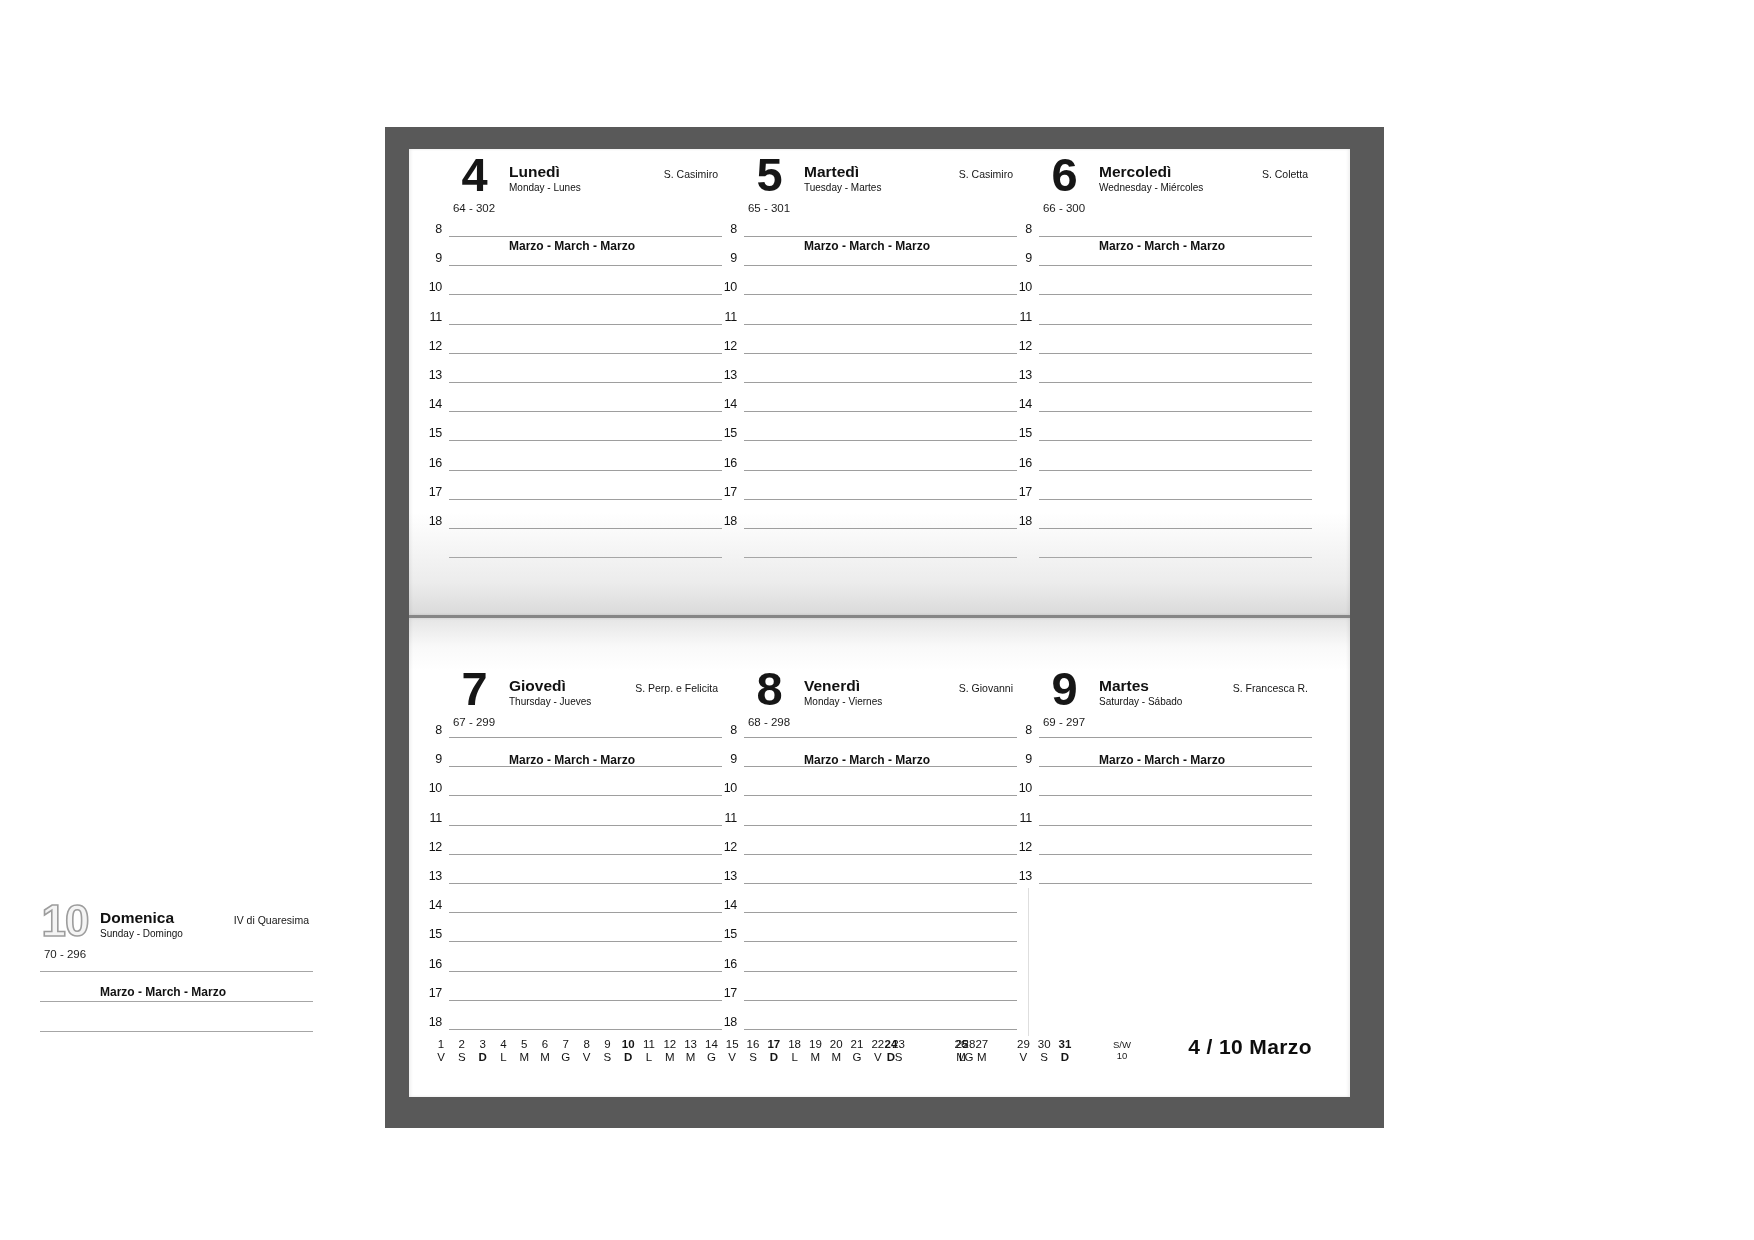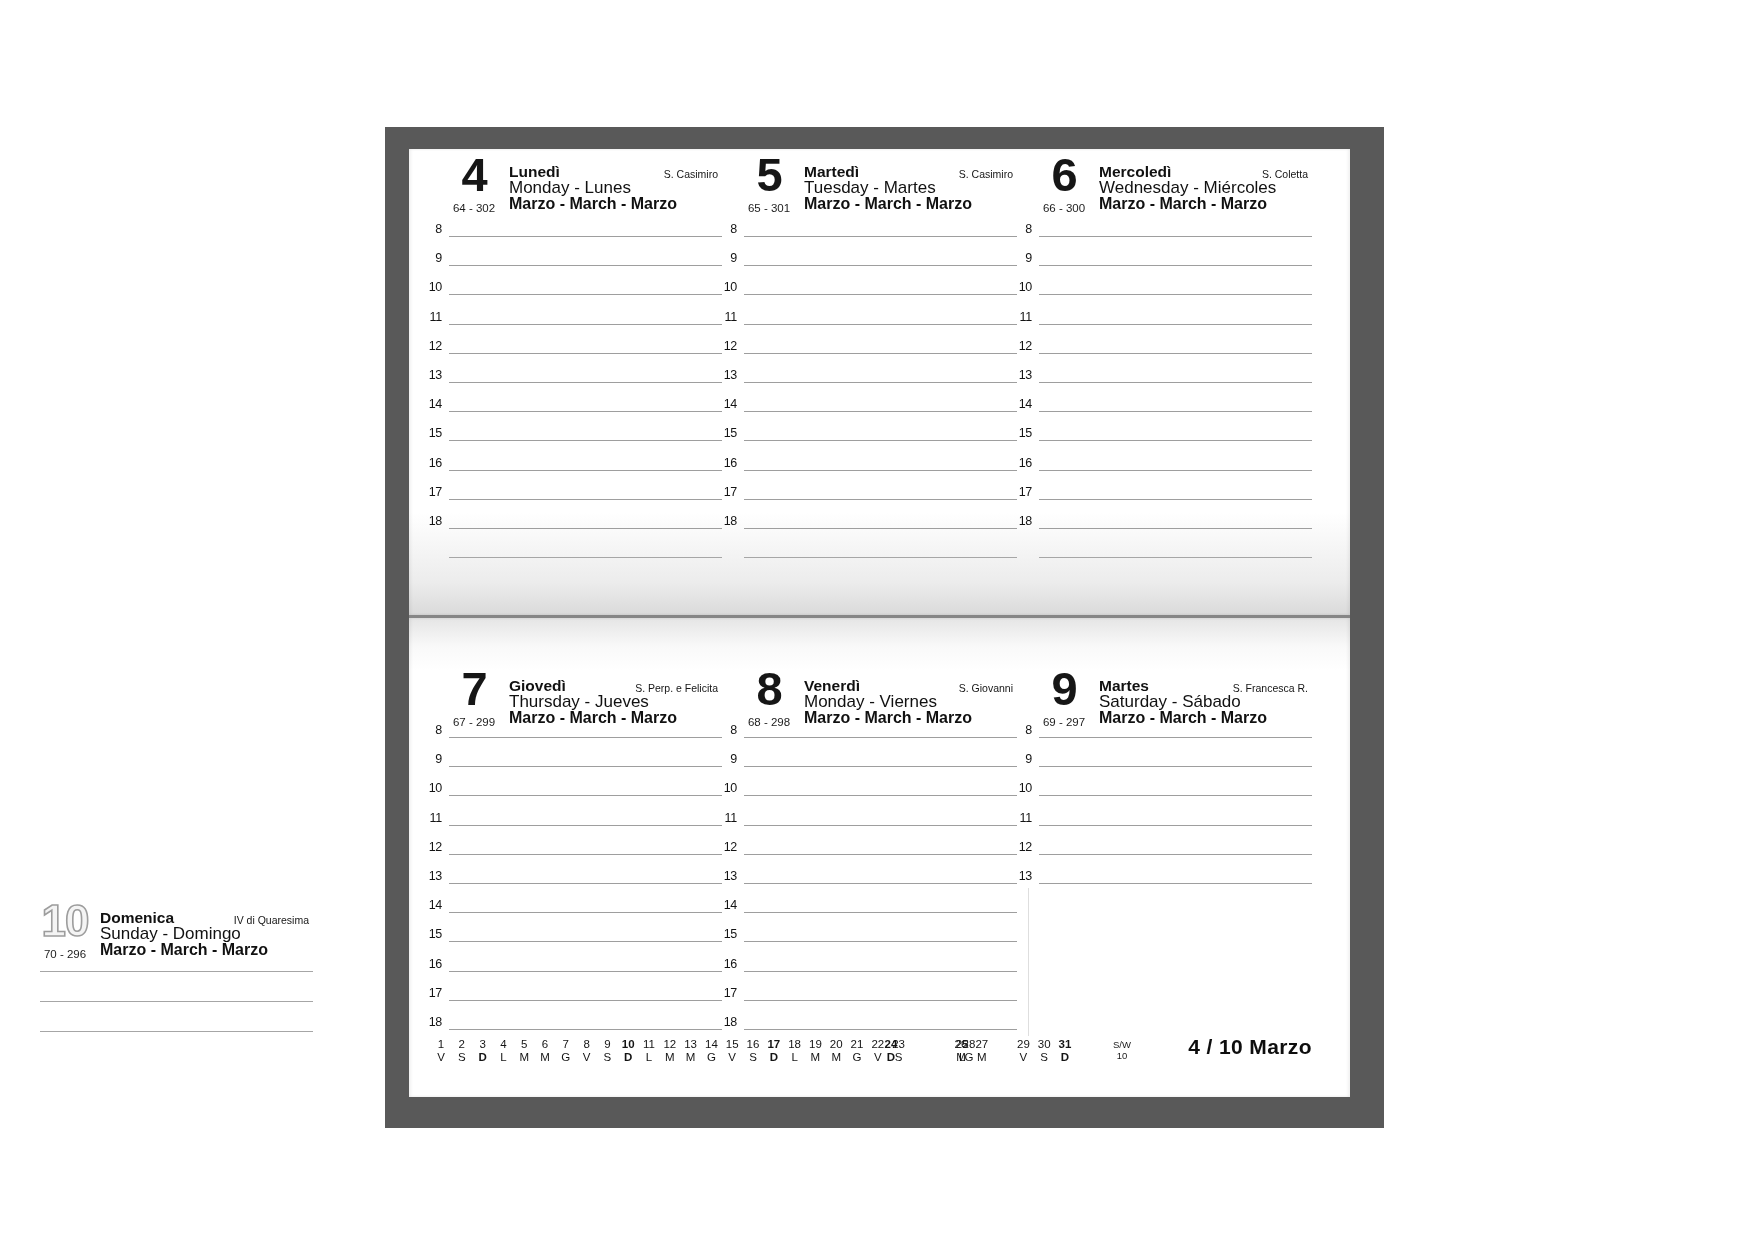--- a/index.html
+++ b/index.html
@@ -21,22 +21,22 @@
   .c1 { left:409px; } .c2 { left:704px; } .c3 { left:999px; }
   .t { top:149px; height:470px; } .b { top:663px; height:385px; }
   .day-head { position:absolute; left:0; top:0; width:313px; height:73px; }
   .big-num { position:absolute; left:15px; top:2px; width:100px; text-align:center;
              font-size:47px; line-height:48px; font-weight:bold; letter-spacing:-1px; color:#161616; }
   .big-num.outline { font-size:44px; color:#f4f4f4; -webkit-text-stroke:1.6px #9d9d9d; }
   .ordinal { position:absolute; left:0; top:53px; width:130px; text-align:center;
              font-size:11.5px; color:#1c1c1c; }
   .txt { position:absolute; left:100px; top:15px; }
   .dname   { font-size:15.5px; font-weight:bold; line-height:16.2px; }
-  .dtrans  { font-size:17px; line-height:16.2px; }
-  .dmonths { font-size:16px; font-weight:bold; line-height:16.2px; }
+  .dtrans  { font-size:10px; line-height:16.2px; }
+  .dmonths { font-size:12px; font-weight:bold; line-height:16.2px;margin-top:42px; }
   .note { position:absolute; right:4px; top:19px; font-size:10.5px; color:#151515; }
 
   .rows { position:absolute; left:0; top:0; width:313px; }
   .hour-row  { position:absolute; left:0; width:313px; height:16px; }
   .hour-label{ position:absolute; left:0; top:0; width:33px; text-align:right;
                font-size:12.5px; line-height:14px; color:#141414; letter-spacing:-0.3px; }
   .hour-line { position:absolute; left:40px; top:14px; width:273px; height:0;
                border-top:1px solid #9e9e9e; }
   .blank-line{ position:absolute; left:40px; width:273px; height:0; border-top:1px solid #a6a6a6; }
 

